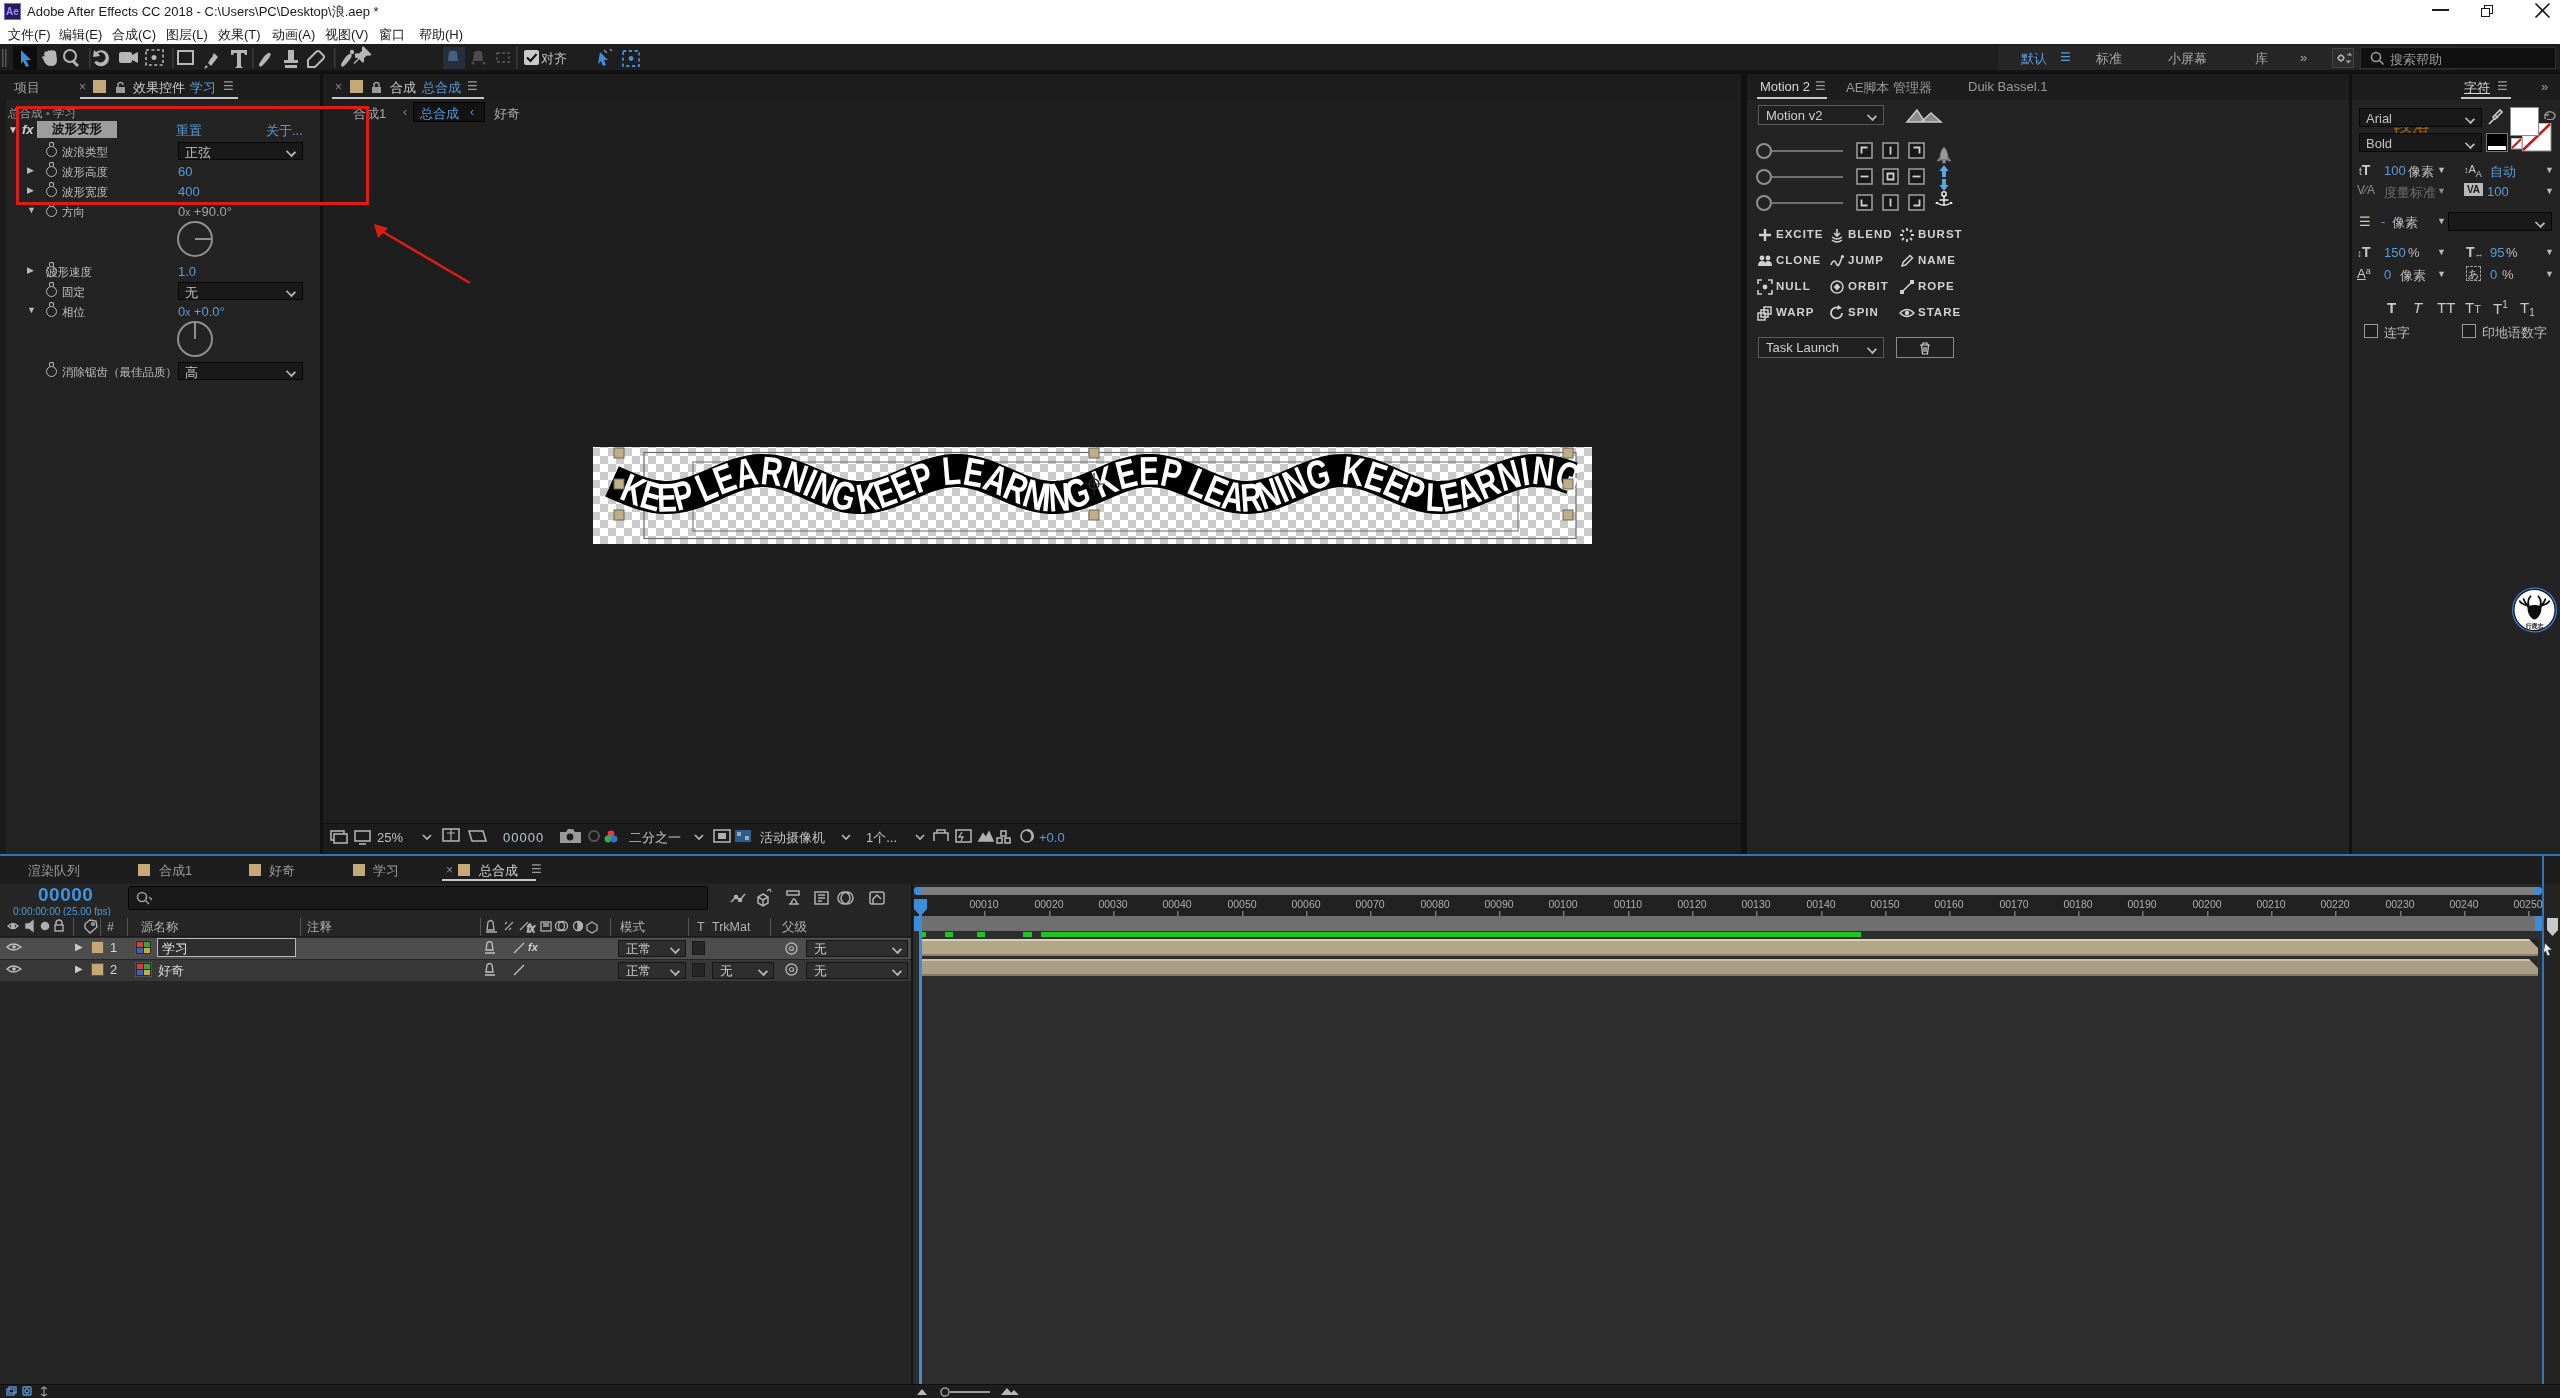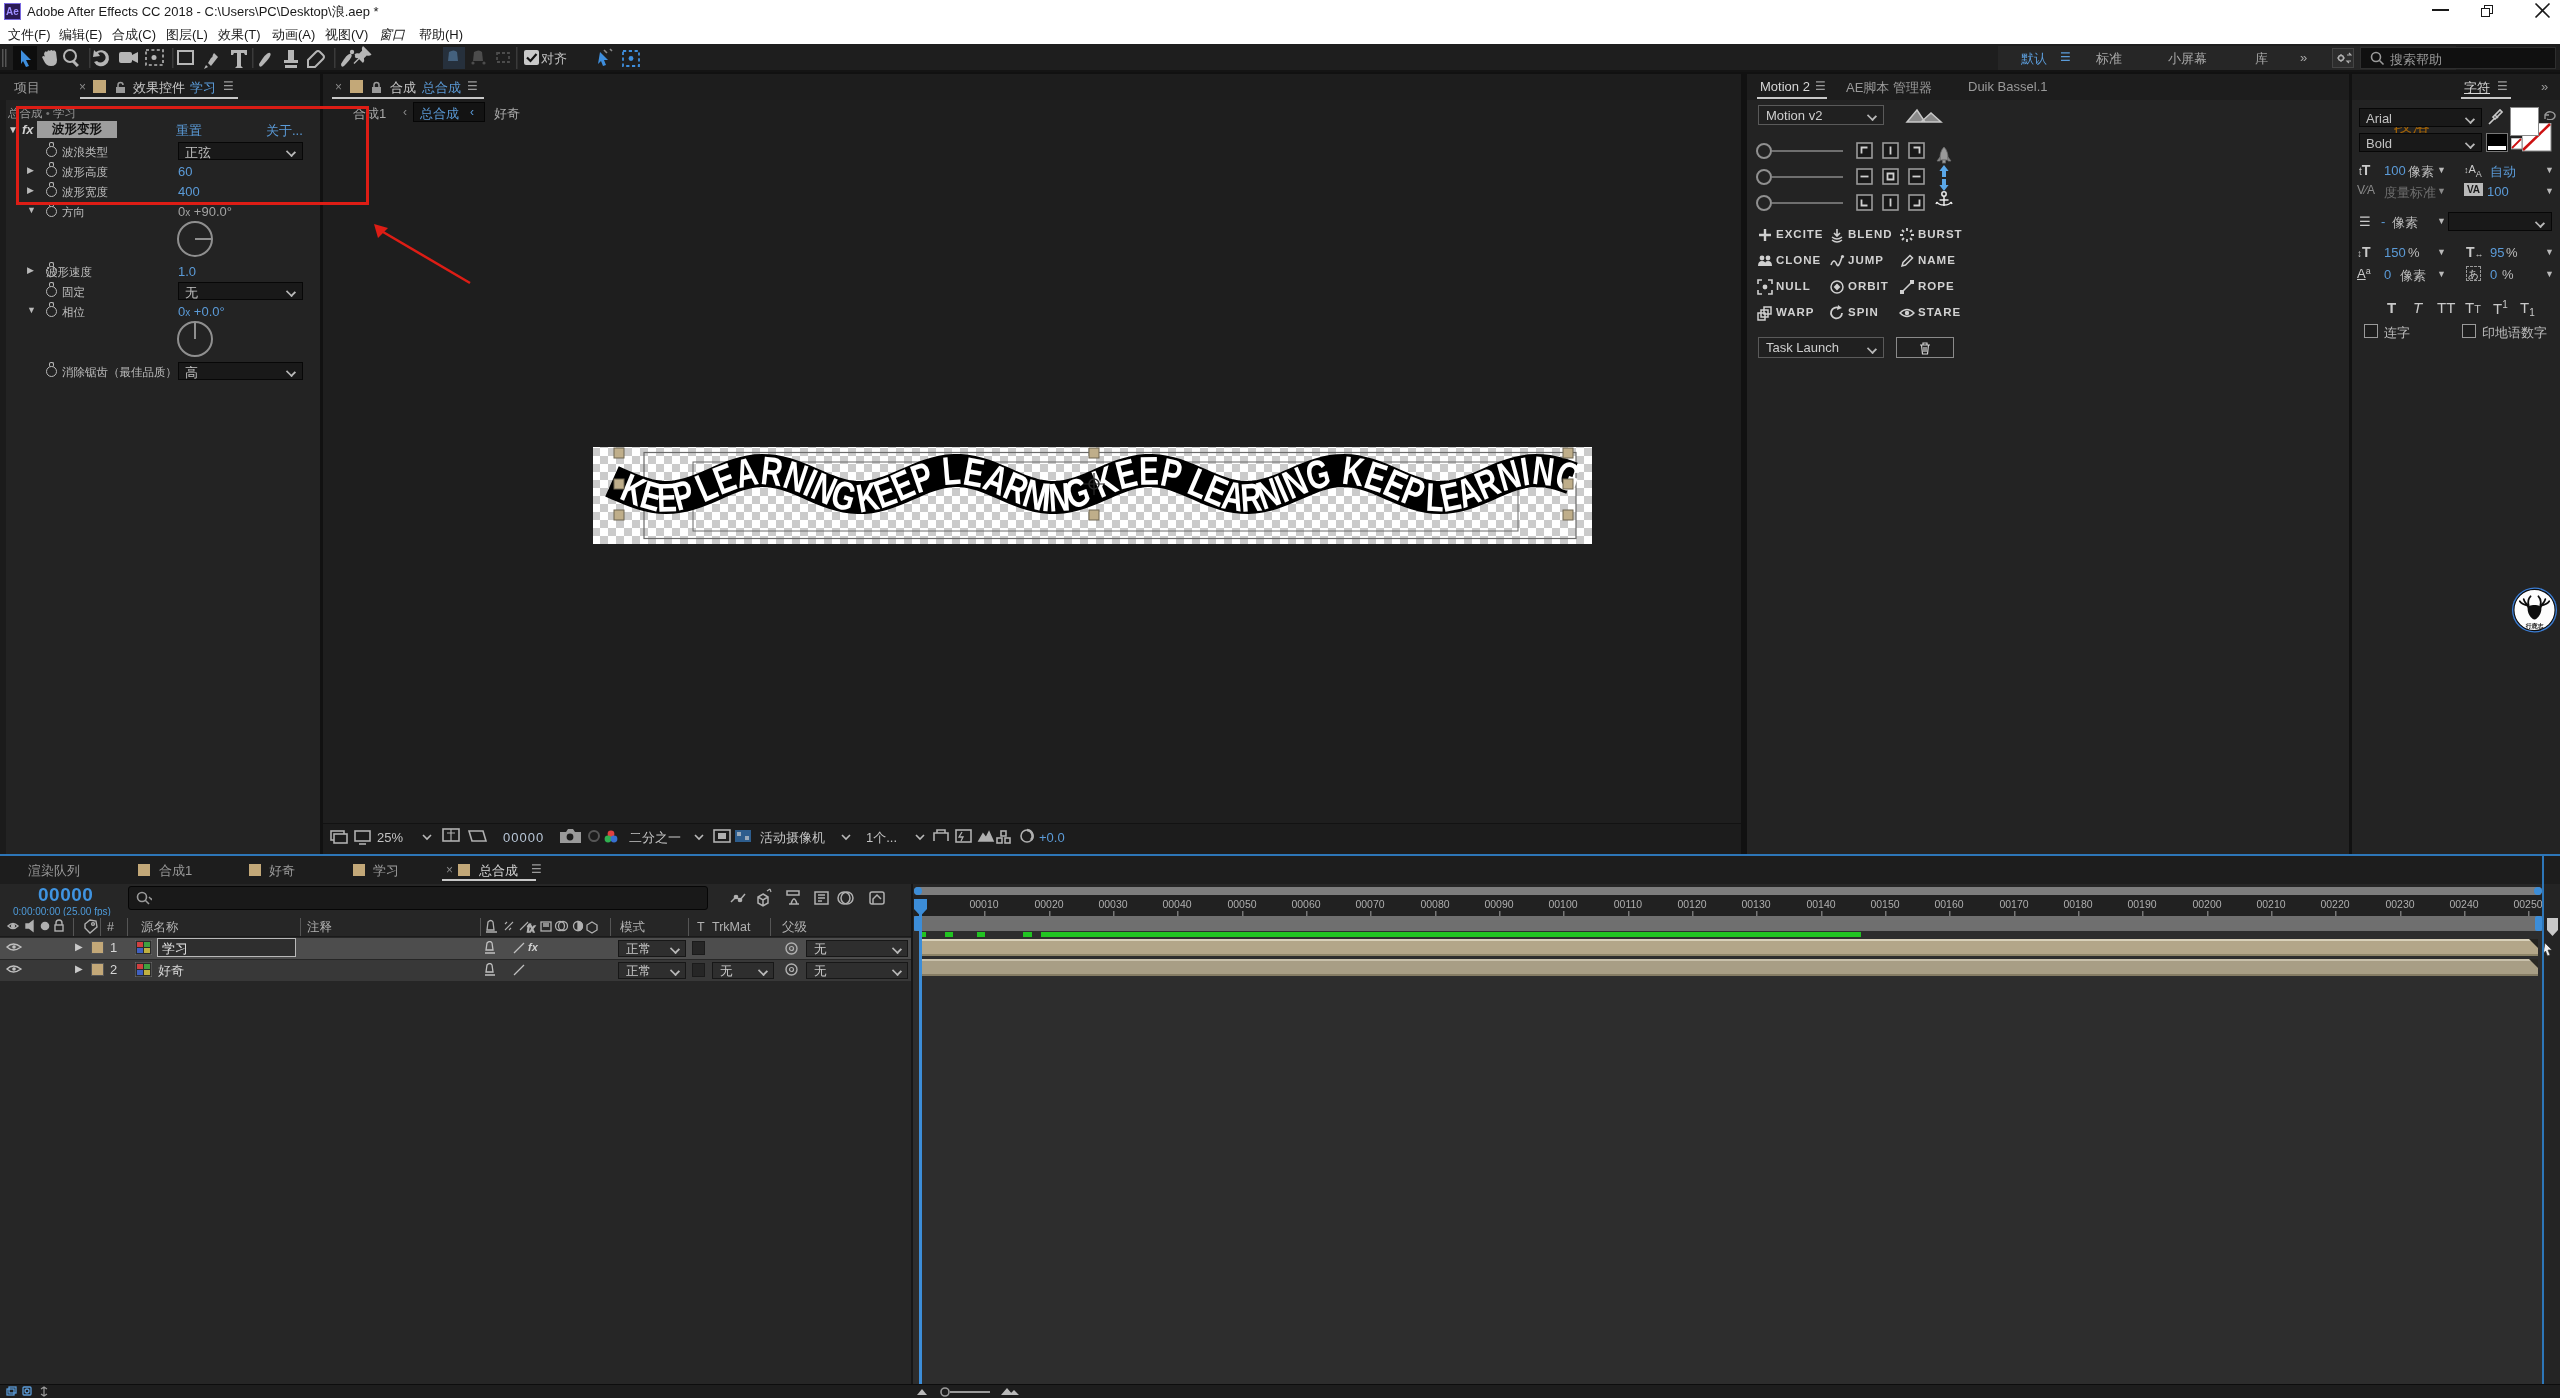--- a/index.html
+++ b/index.html
@@ -24,21 +24,21 @@
 <svg class="abs" style="left:2534px;top:2px;" width="17" height="17">
     <path d="M1.5 1.5 L15.5 15.5 M15.5 1.5 L1.5 15.5" stroke="#1a1a1a" stroke-width="1.6"></path>
   </svg>
 <div class="txt" style="left:8px;top:26px;font-size:13px;color:#1a1a1a;">文件(F)</div>
 <div class="txt" style="left:59px;top:26px;font-size:13px;color:#1a1a1a;">编辑(E)</div>
 <div class="txt" style="left:112px;top:26px;font-size:13px;color:#1a1a1a;">合成(C)</div>
 <div class="txt" style="left:166px;top:26px;font-size:13px;color:#1a1a1a;">图层(L)</div>
 <div class="txt" style="left:218px;top:26px;font-size:13px;color:#1a1a1a;">效果(T)</div>
 <div class="txt" style="left:272px;top:26px;font-size:13px;color:#1a1a1a;">动画(A)</div>
 <div class="txt" style="left:325px;top:26px;font-size:13px;color:#1a1a1a;">视图(V)</div>
-<div class="txt" style="left:379px;top:26px;font-size:13px;color:#1a1a1a;font-style:italic;">窗口</div>
+<div class="txt" style="left:379px;top:26px;font-size:13px;color:#1a1a1a;">窗口</div>
 <div class="txt" style="left:419px;top:26px;font-size:13px;color:#1a1a1a;">帮助(H)</div>
 <div class="abs" style="left:0;top:44px;width:2560px;height:28px;background:#1e1e1e;border-bottom:2px solid #141414;"></div>
 <svg class="abs" style="left:0;top:44px;" width="700" height="28" viewBox="0 0 700 28">
 <g fill="#b6b6b6" stroke="none">
 <rect x="2" y="5" width="1.5" height="18" fill="#555"></rect>
       <rect x="5" y="5" width="1.5" height="18" fill="#555"></rect>
 <rect x="13" y="2" width="24" height="24" fill="#0d0d0d"></rect>
 <path d="M21 6 L31 16 L26 16 L29 22 L26 23 L23 17 L21 20 Z" fill="#3e8edd"></path>
 <path d="M44 10 q1-4 3-2 q1-3 3-1 q1-2 3 0 q1-2 3 1 l1 8 q0 6-6 6 q-5 0-7-5 l-2-4 q2-2 3 0 Z"></path>
 <circle cx="70" cy="12" r="6" fill="none" stroke="#b6b6b6" stroke-width="2"></circle>

